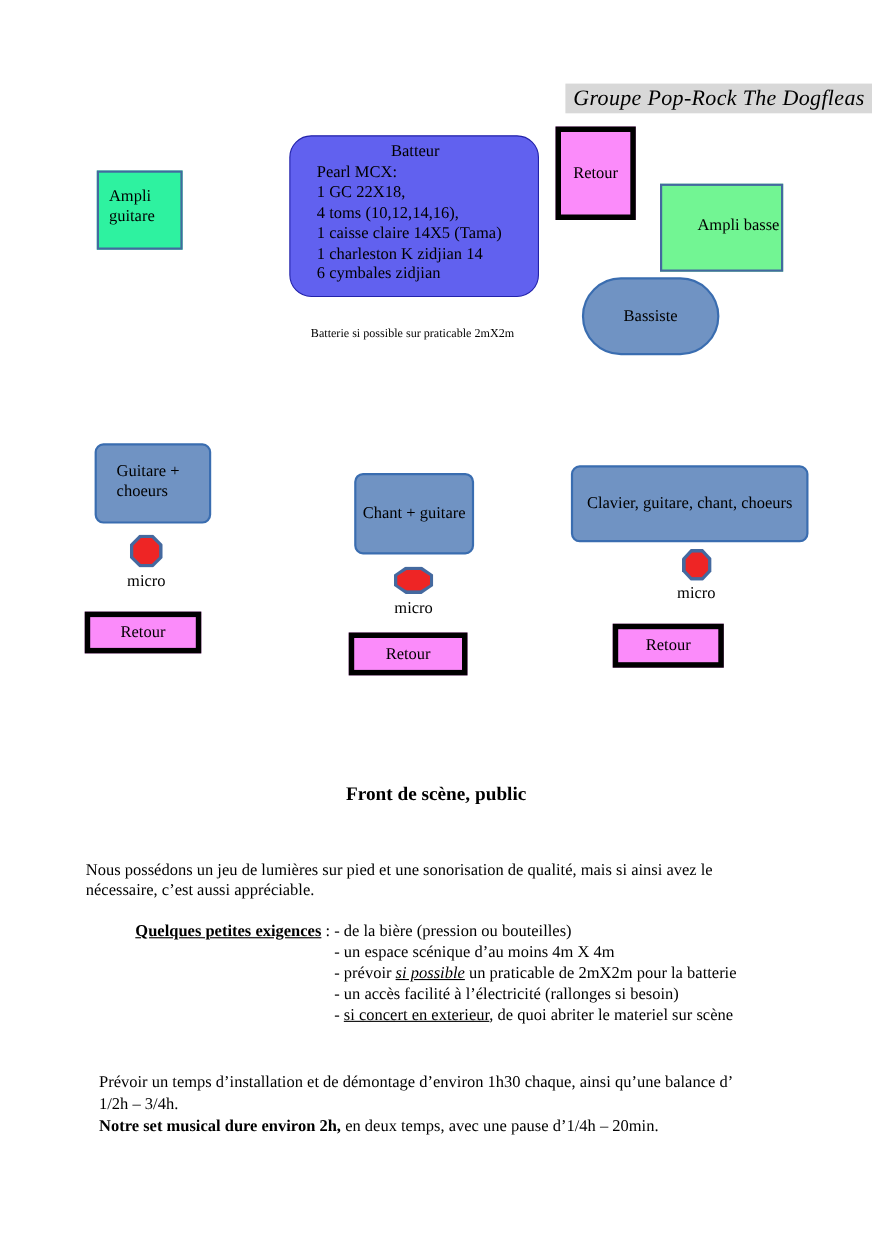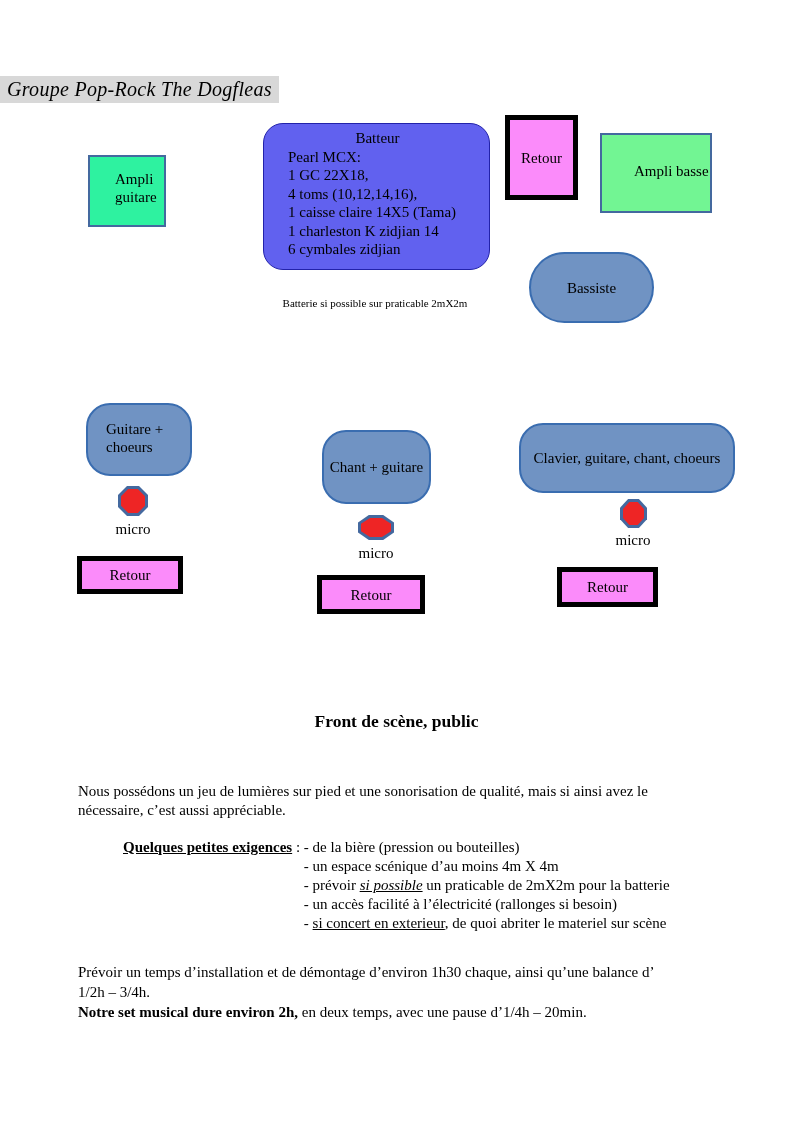--- a/index.html
+++ b/index.html
@@ -8,40 +8,40 @@
     width:793px;height:1122px;
     background:#ffffff;
     margin:0 auto;
     font-family:"Liberation Serif","DejaVu Serif",serif;
     color:#000;
     overflow:hidden;
   }
   *{box-sizing:border-box;}
 
   
-  .title-row{position:absolute;left:0;top:76px;width:100%;text-align:left;}
+  .title-row{position:absolute;left:0;top:76px;width:100%;text-align:right;}
   .doc-title{
     display:inline-block;background:#d8d8d8;
     font-size:20px;font-style:italic;
     padding:2px 7px;letter-spacing:.3px;
   }
 
   
   .box{position:absolute;font-size:15px;line-height:18px;}
   .b-green1{background:#2ef2a0;border:2px solid #44699f;}
   .b-green2{background:#72f593;border:2px solid #44699f;}
   .b-pink{background:#fb8bfa;border:5px solid #000000;}
-  .b-blue{background:#7093c3;border:2px solid #3a6db0;border-radius:24px;}
+  .b-blue{background:#7093c3;border:2px solid #3a6db0;border-radius:8px;}
   .b-purple{background:#6161ef;border:1.5px solid #2222aa;border-radius:20px;}
 
-  .ampli-guitare{left:88px;top:155px;width:78px;height:72px;padding:13px 0 0 25px;}
+  .ampli-guitare{left:88px;top:155px;width:78px;height:72px;padding:13px 0 0 9px;}
   .batteur{left:263px;top:123px;width:227px;height:147px;padding:5px 0 0 24px;line-height:18.5px;}
   .bt-title{text-align:center;width:179px;}
   .retour-top{left:505px;top:115px;width:73px;height:85px;display:flex;align-items:center;justify-content:center;}
-  .ampli-basse{left:600px;top:133px;width:112px;height:80px;padding:27px 0 4px 32px;}
+  .ampli-basse{left:600px;top:167px;width:112px;height:80px;padding:27px 0 4px 32px;}
   .bassiste{left:529px;top:252px;width:125px;height:71px;border-radius:36px;display:flex;align-items:center;justify-content:center;}
   .drum-note{position:absolute;left:267px;top:295px;width:216px;text-align:center;font-size:11px;line-height:17.5px;}
 
   .guitare-choeurs{left:86px;top:403px;width:106px;height:73px;padding:15px 0 0 18px;}
   .chant-guitare{left:322px;top:430px;width:109px;height:74px;display:flex;align-items:center;justify-content:center;}
   .clavier{left:519px;top:423px;width:216px;height:70px;display:flex;align-items:center;justify-content:center;}
 
   .retour1{left:77px;top:556px;width:106px;height:38px;display:flex;align-items:center;justify-content:center;}
   .retour2{left:317px;top:575px;width:108px;height:39px;display:flex;align-items:center;justify-content:center;}
   .retour3{left:557px;top:567px;width:101px;height:40px;display:flex;align-items:center;justify-content:center;}
@@ -70,21 +70,21 @@
   }
   .bodytext{font-size:15px;line-height:19px;}
   .intro{position:absolute;left:78px;top:782px;width:640px;margin:0;}
   .exigences{position:absolute;left:123px;top:838px;display:flex;align-items:flex-start;}
   .ex-label{font-weight:bold;text-decoration:underline;}
   .ex-sep{white-space:pre;}
   .ex-items{width:420px;}
   .ex-items > div{white-space:nowrap;}
   .iu{font-style:italic;text-decoration:underline;}
   .bu{font-weight:normal;text-decoration:underline;margin-top:36px;}
-  .outro{position:absolute;left:78px;top:962px;width:660px;margin:0;line-height:20px;}
+  .outro{position:absolute;left:78px;top:962px;width:660px;margin:12px;line-height:20px;}
   .b{font-weight:bold;}
 </style>
 </head>
 <body>
 
 <div class="page">
 
   <div class="title-row">
     <span class="doc-title">Groupe Pop-Rock The Dogfleas</span>
   </div>

